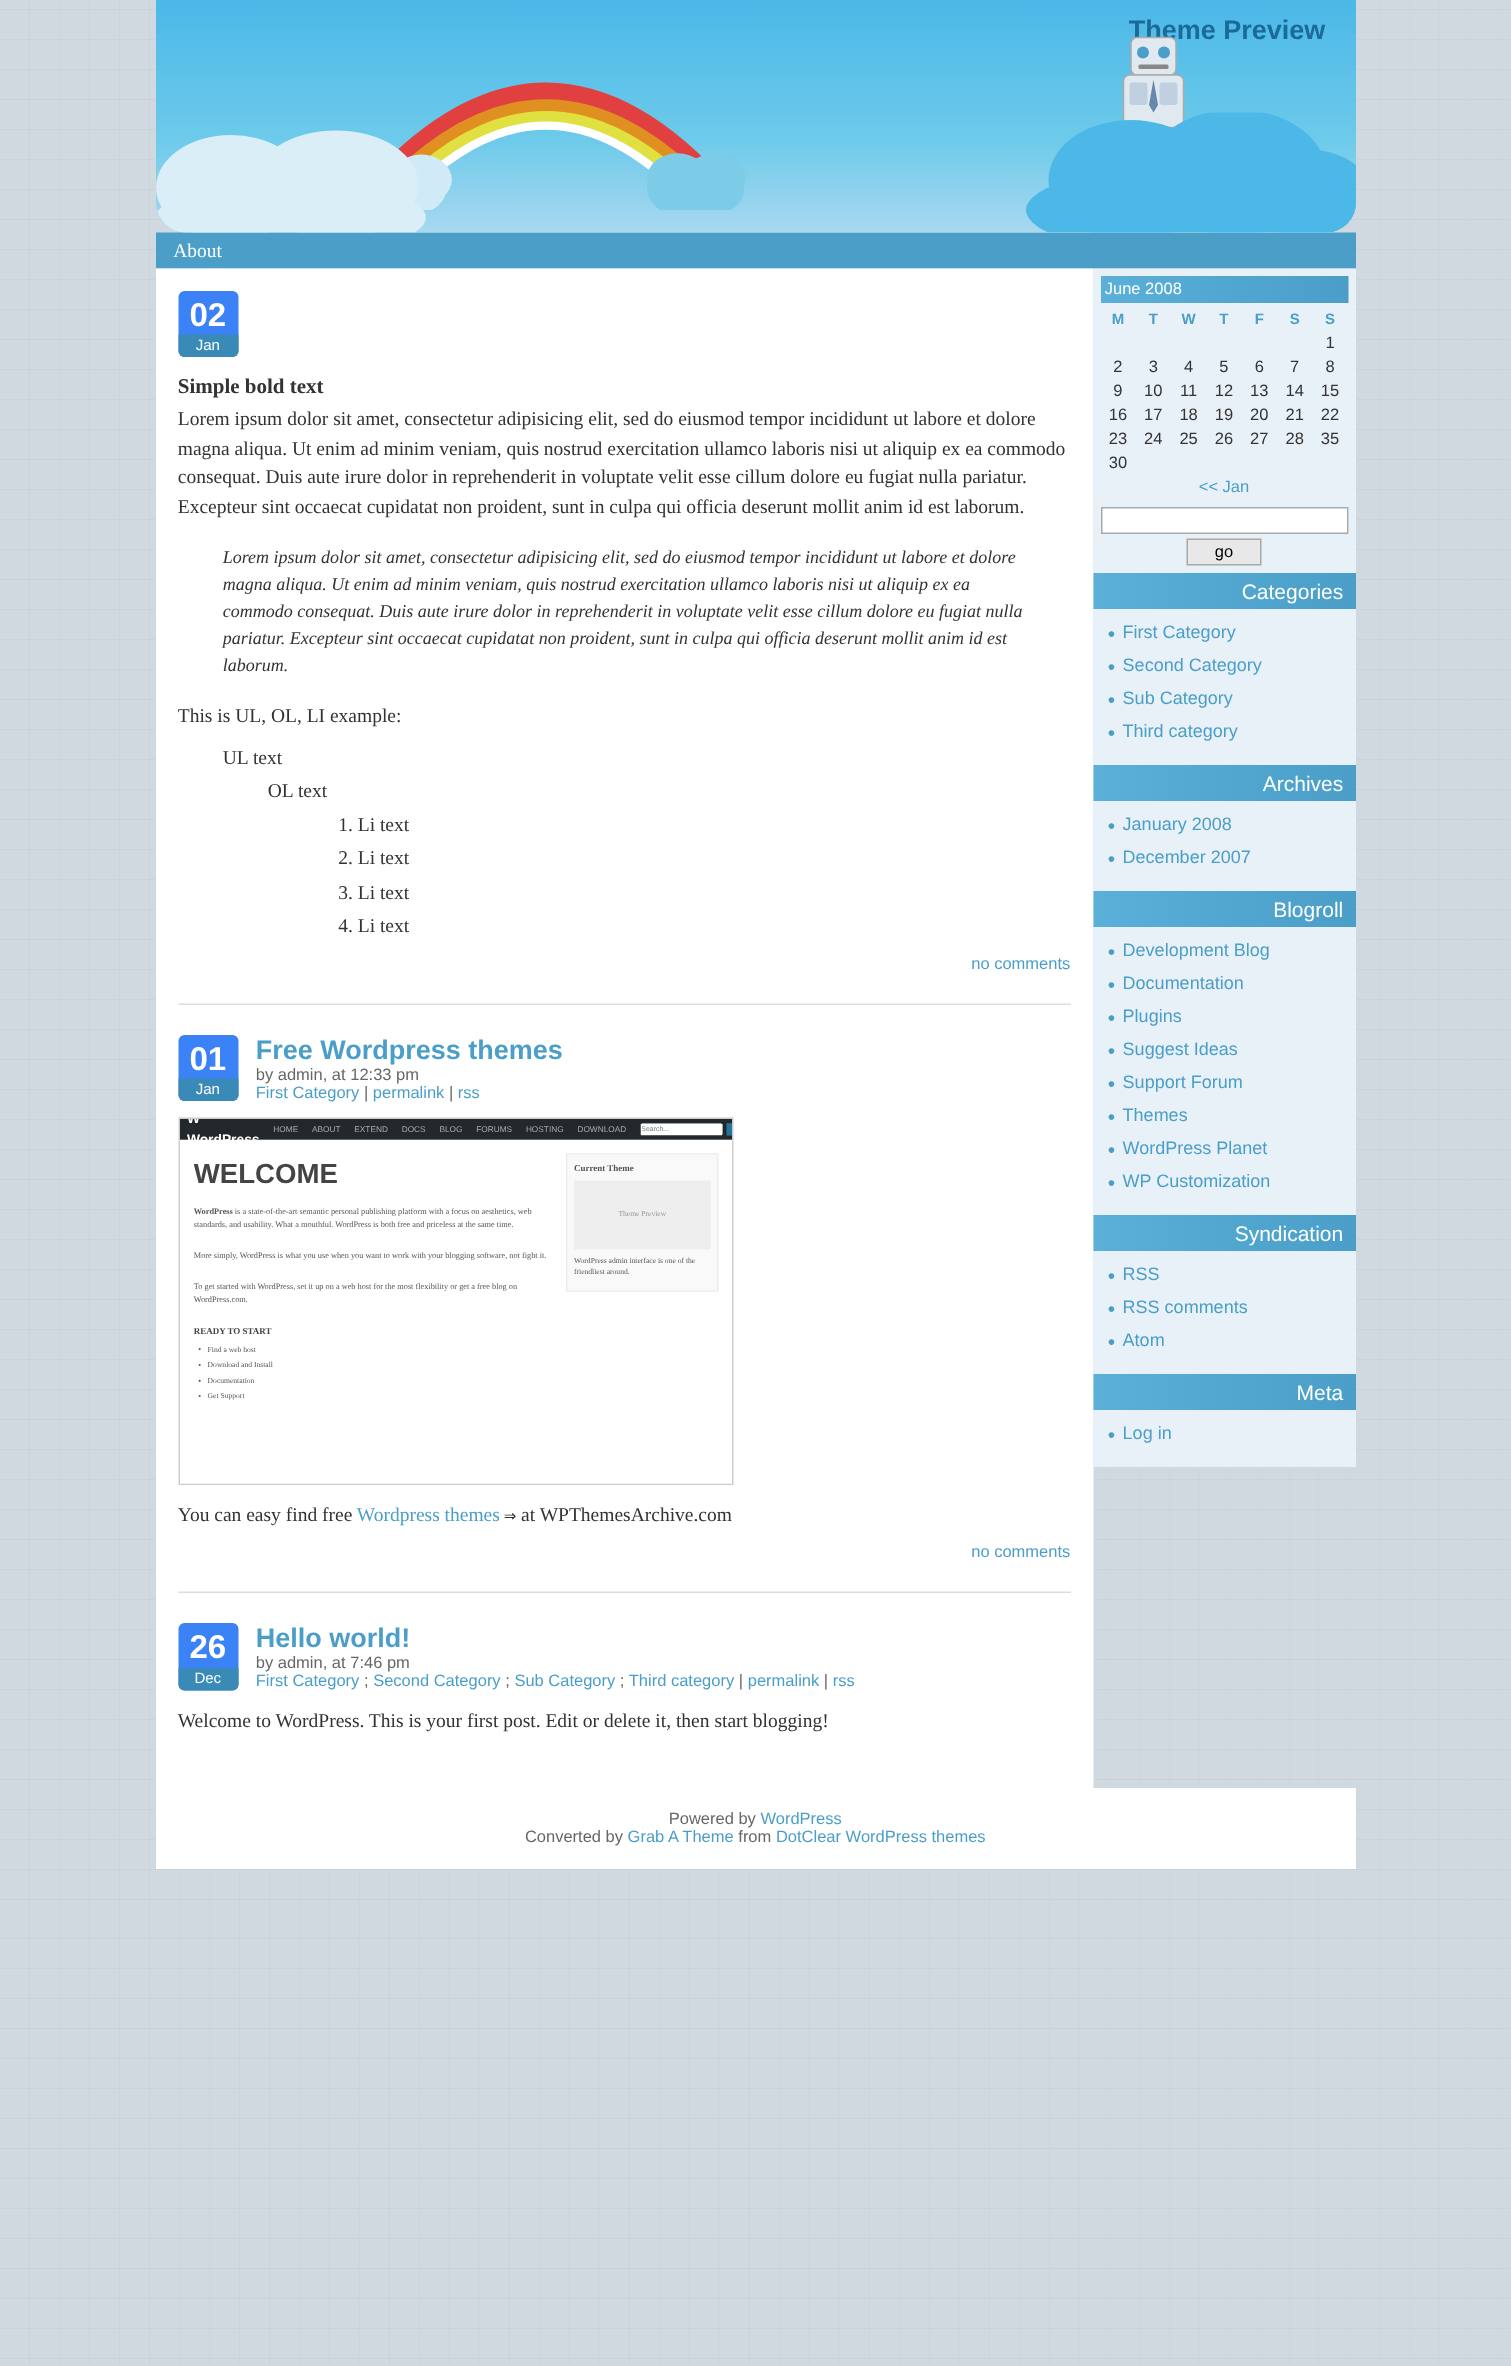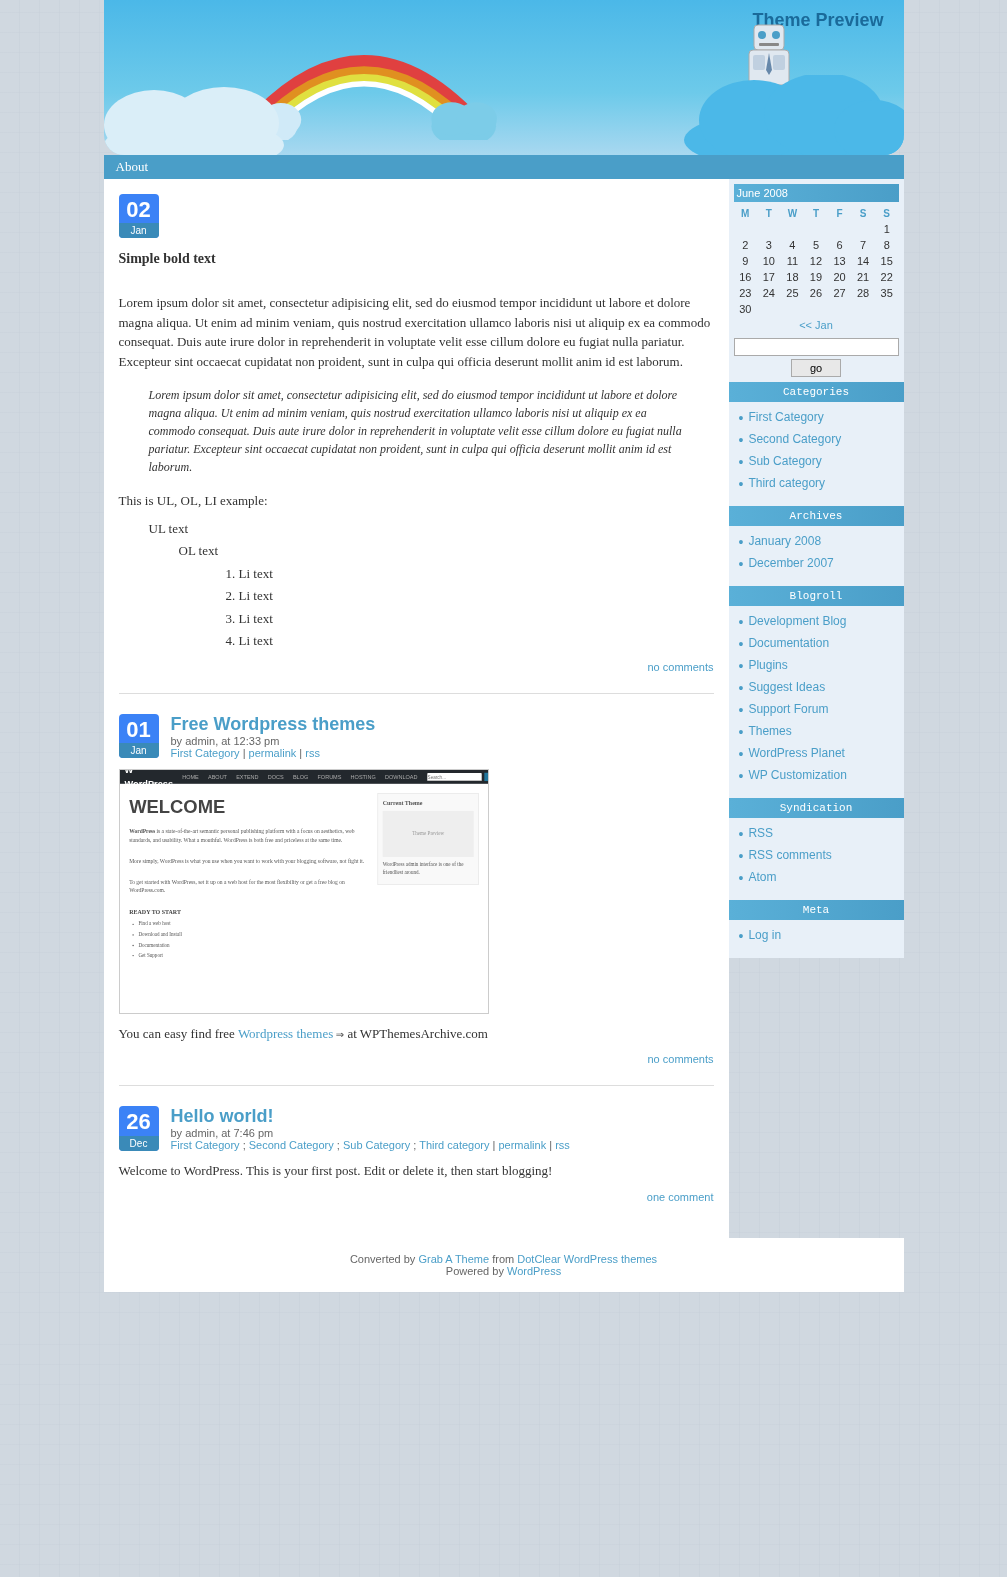--- a/index.html
+++ b/index.html
@@ -111,21 +111,21 @@
     }
     .post-entry {
       margin-top: 10px;
       clear: both;
       font-size: 13px;
       line-height: 1.5;
     }
     .post-entry h3 {
       font-size: 14px;
       font-weight: bold;
-      margin-bottom: 24px;
+      margin-bottom: 0;
     }
     .post-entry p {
       margin-bottom: 8px;
     }
     blockquote {
       margin: 10px 20px;
       padding: 5px 10px;
       font-style: italic;
       font-size: 12px;
       line-height: 1.5;
@@ -148,24 +148,24 @@
     .post-divider {
       border: none;
       border-top: 1px solid #ddd;
       margin: 20px 0;
     }
     article { margin-bottom: 20px; }
     
     .sidebar-section-title {
       background: linear-gradient(90deg, #5ab0d8, #4a9ec8);
       color: white;
-      font-size: 11px;
-      font-family: Liberation Mono, monospace;
+      font-size: 14px;
+      font-family: Liberation Sans, sans-serif;
       padding: 4px 8px;
-      text-align: center;
+      text-align: right;
     }
     .sidebar-section-content {
       padding: 8px 10px;
       font-size: 12px;
       font-family: Arial, sans-serif;
     }
     .sidebar-section-content a {
       color: #4a9ec8;
       text-decoration: none;
       display: block;
@@ -447,23 +447,20 @@
               <a href="#">Sub Category</a> ;
               <a href="#">Third category</a> |
               <a href="#">permalink</a> |
               <a href="#">rss</a>
             </div>
           </div>
         </div>
         <div class="post-entry">
           <p>Welcome to WordPress. This is your first post. Edit or delete it, then start blogging!</p>
         </div>
-        <div class="post-footer">
-          <a href="#">one comment</a>
-        </div>
       </article>
 
     </div>
 
     <div id="sidebar">
 
       <div class="calendar-section">
         <div class="calendar-title">June 2008</div>
         <table class="calendar-table">
           <thead>
@@ -643,20 +640,20 @@
             <a href="#">Log in</a>
           </div>
         </div>
       </div>
 
     </div>
   </div>
 
   <div id="footer">
     <div>
+      <span>Powered by </span><a href="#">WordPress</a>
+    </div>
+    <div>
       <span>Converted by </span><a href="#">Grab A Theme</a><span> from </span><a href="#">DotClear</a> <a href="#">WordPress themes</a>
     </div>
-    <div>
-      <span>Powered by </span><a href="#">WordPress</a>
-    </div>
   </div>
 
 </div>
 
 </body></html>

